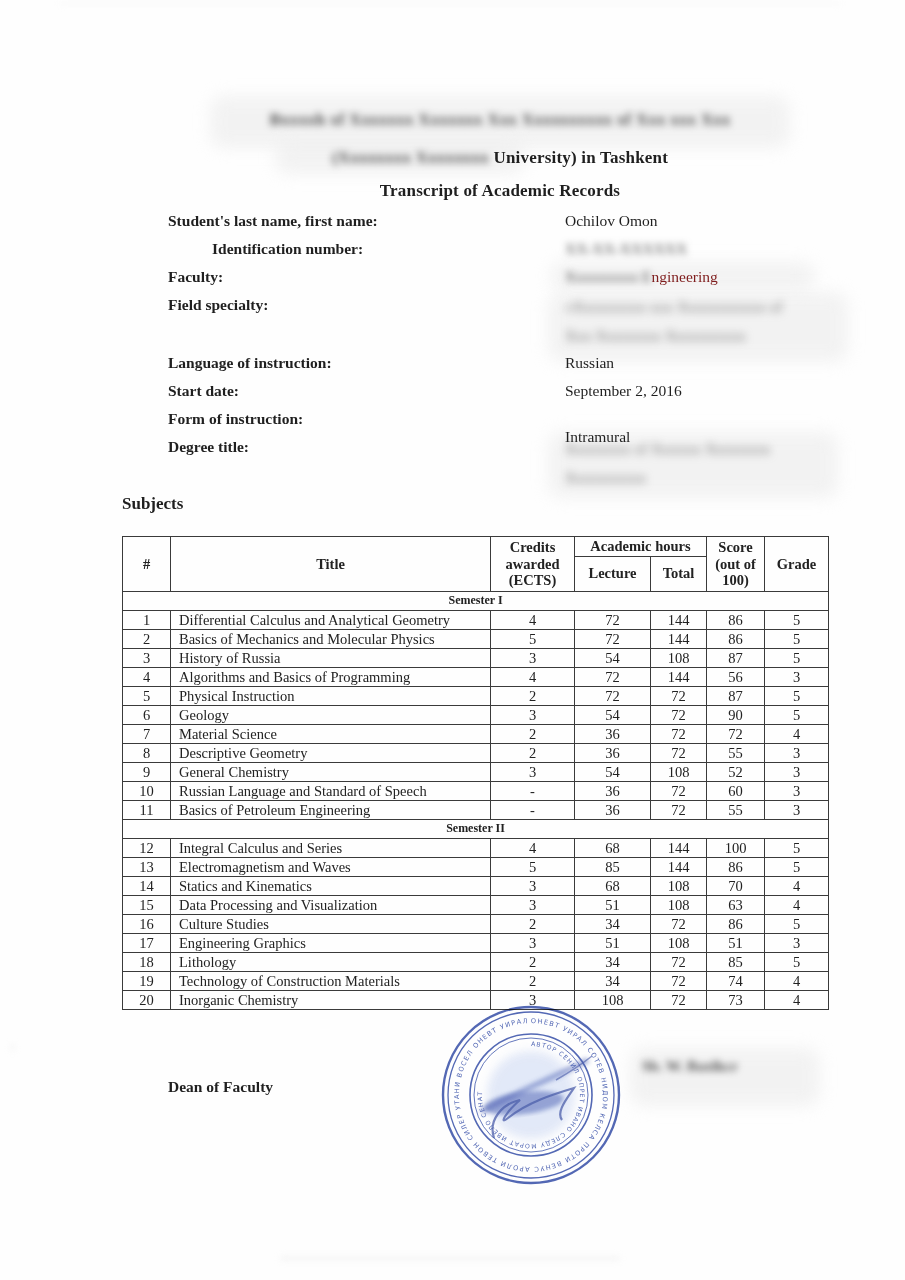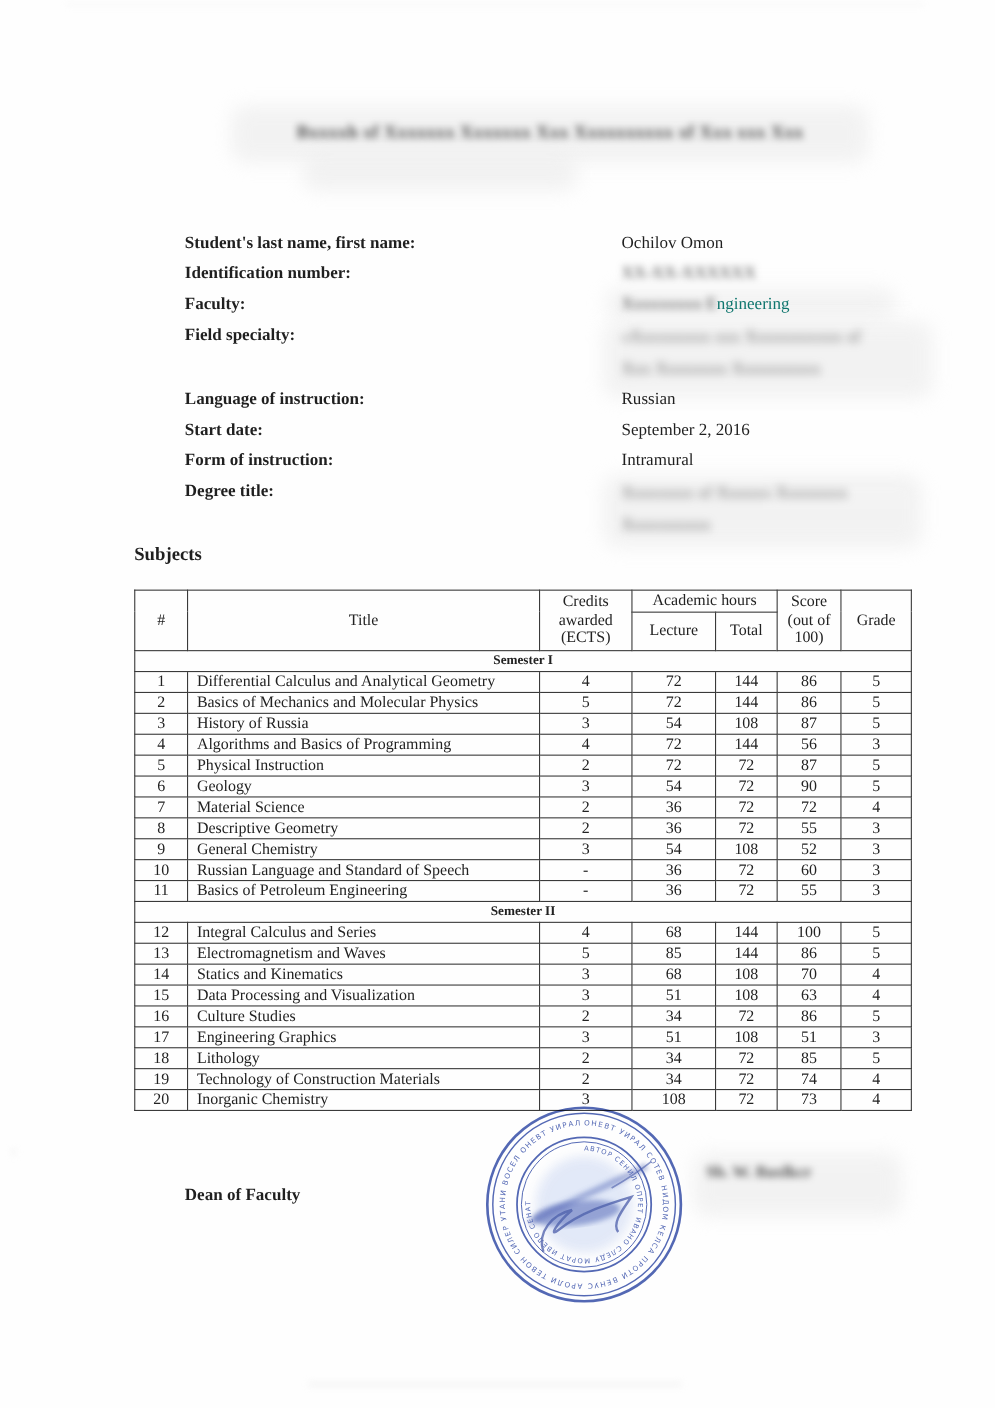--- a/index.html
+++ b/index.html
@@ -7,37 +7,37 @@
     position:relative; width:905px; height:1280px; overflow:hidden;
     background:#fefefe; font-family:"Liberation Serif","DejaVu Serif",serif;
     color:#1f1f1f;
   }
   
   .wash{position:absolute; background:#e9e9e9; opacity:.55; filter:blur(8px); border-radius:14px;}
   .noise{position:absolute; background:#ececec; opacity:.5; filter:blur(3px); border-radius:3px;}
 
   .redacted{filter:blur(3.6px); color:#4e4e4e; white-space:nowrap;}
   .redacted-light{filter:blur(4px); color:#6d6d6d; white-space:nowrap;}
-  .semi-clear{filter:blur(.7px); color:#0f766e;}
+  .semi-clear{filter:blur(.7px); color:#7f1d1d;}
 
   .center-line{position:absolute; left:95px; width:810px; text-align:center;}
   .hdr-bold{font-weight:bold; font-size:17px; letter-spacing:.2px;}
 
   .info-label{position:absolute; left:168px; font-weight:bold; font-size:15.5px; white-space:nowrap;}
   .info-value{position:absolute; left:565px; font-size:15.5px; white-space:nowrap;}
 
   .subjects-heading{position:absolute; left:122px; width:706px; text-align:left;
     font-weight:bold; font-size:17px;}
 
   table.subjects{
     position:absolute; left:122px; top:536px; width:706px;
     border-collapse:collapse; table-layout:fixed; font-size:14.5px; color:#222;
   }
   table.subjects th, table.subjects td{border:1.4px solid #3a3a3a;}
-  table.subjects thead th{font-weight:normal; text-align:center; padding:1px 2px; line-height:1.15;}
+  table.subjects thead th{font-weight:bold; text-align:center; padding:1px 2px; line-height:1.15;}
   table.subjects tbody td{height:18px; padding:0 3px; text-align:center; line-height:1.12;}
   td.title-cell{text-align:left !important; padding-left:8px !important; white-space:nowrap; overflow:hidden;margin-top:13px;}
   tr.section-row td{font-weight:bold; text-align:center; height:19px; font-size:12px;}
   col.c-num{width:48px;} col.c-title{width:320px;} col.c-credits{width:84px;}
   col.c-lecture{width:76px;} col.c-total{width:56px;} col.c-score{width:58px;} col.c-grade{width:64px;}
 
   .dean-label{position:absolute; left:168px; top:1078px; font-weight:bold; font-size:15.5px;}
   .stamp{position:absolute; left:436px; top:1000px; width:190px; height:190px;
     mix-blend-mode:multiply; opacity:.88; filter:blur(.35px);}
   .dean-name{position:absolute; left:642px; top:1058px; width:160px;
@@ -54,25 +54,30 @@
   <div class="wash" style="left:548px; top:292px; width:300px; height:70px;"></div>
   <div class="wash" style="left:548px; top:432px; width:290px; height:66px;"></div>
   <div class="wash" style="left:630px; top:1048px; width:190px; height:58px;"></div>
   <div class="noise" style="left:280px; top:1256px; width:340px; height:5px;"></div>
   <div class="noise" style="left:10px; top:1044px; width:5px; height:7px;"></div>
   <div class="noise" style="left:60px; top:2px; width:780px; height:3px; opacity:.35;"></div>
 
   <div class="center-line hdr-bold" style="top:110px;">
     <span class="redacted">Bxxxxh xf Xxxxxxx Xxxxxxx Xxx Xxxxxxxxxx xf Xxx xxx Xxx</span>
   </div>
+  <div class="center-line hdr-bold" style="top:148px;">
+    <span class="redacted">(Xxxxxxxx Xxxxxxxx</span>
+    <span>University) in Tashkent</span>
+  </div>
+  <div class="center-line hdr-bold" style="top:181px;">Transcript of Academic Records</div>
 
   <div class="info-label" style="top:212px;">Student's last name, first name:</div>
   <div class="info-value" style="top:212px;">Ochilov Omon</div>
 
-  <div class="info-label" style="top:240px;">Identification number:</div>
+  <div class="info-label" style="top:240px;margin-left:44px;">Identification number:</div>
   <div class="info-value" style="top:240px;">
     <span class="redacted">XX-XX-XXXXXX</span>
   </div>
 
   <div class="info-label" style="top:268px;">Faculty:</div>
   <div class="info-value" style="top:268px;">
     <span class="redacted">Xxxxxxxxx E</span><span class="semi-clear">ngineering</span>
   </div>
 
   <div class="info-label" style="top:296px;">Field specialty:</div>
@@ -83,21 +88,21 @@
     <span class="redacted-light">Xxx Xxxxxxxx Xxxxxxxxxx</span>
   </div>
 
   <div class="info-label" style="top:354px;">Language of instruction:</div>
   <div class="info-value" style="top:354px;">Russian</div>
 
   <div class="info-label" style="top:382px;text-align:center;">Start date:</div>
   <div class="info-value" style="top:382px;">September 2, 2016</div>
 
   <div class="info-label" style="top:410px;">Form of instruction:</div>
-  <div class="info-value" style="top:410px;">Intramural</div>
+  <div class="info-value" style="top:428px;">Intramural</div>
 
   <div class="info-label" style="top:438px;">Degree title:</div>
   <div class="info-value" style="top:440px;">
     <span class="redacted-light">Xxxxxxxx xf Xxxxxx Xxxxxxxx</span>
   </div>
   <div class="info-value" style="top:469px;">
     <span class="redacted-light">Xxxxxxxxxx</span>
   </div>
 
   <div class="subjects-heading" style="top:494px;">Subjects</div>

